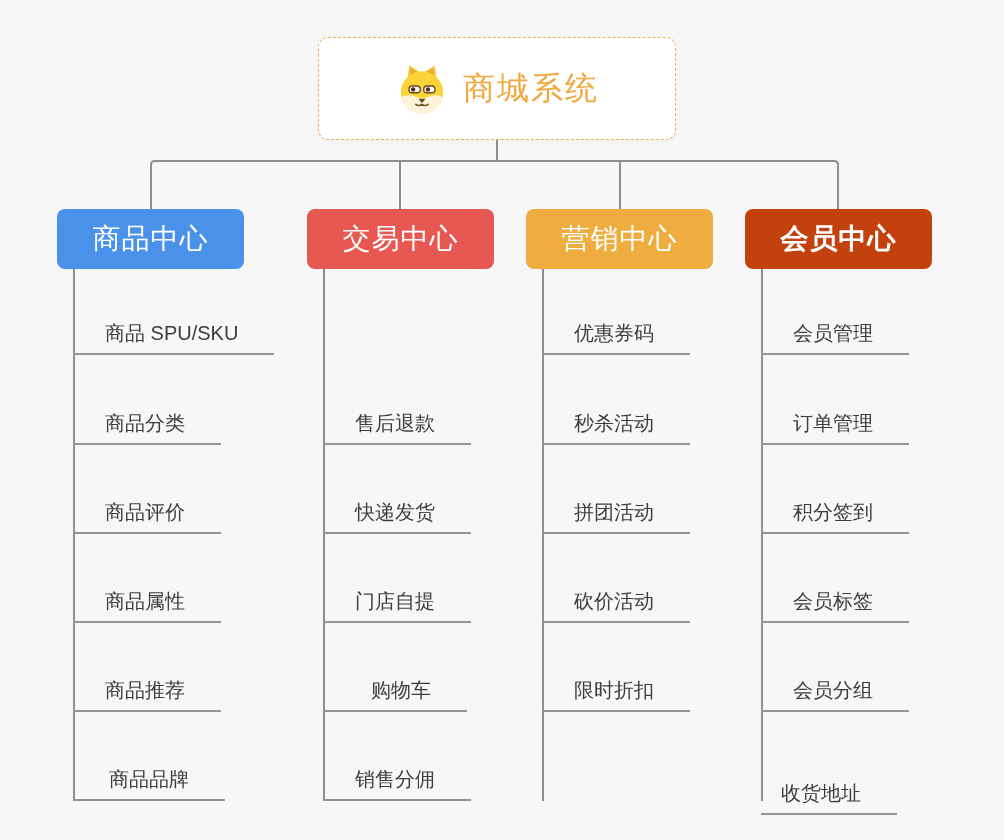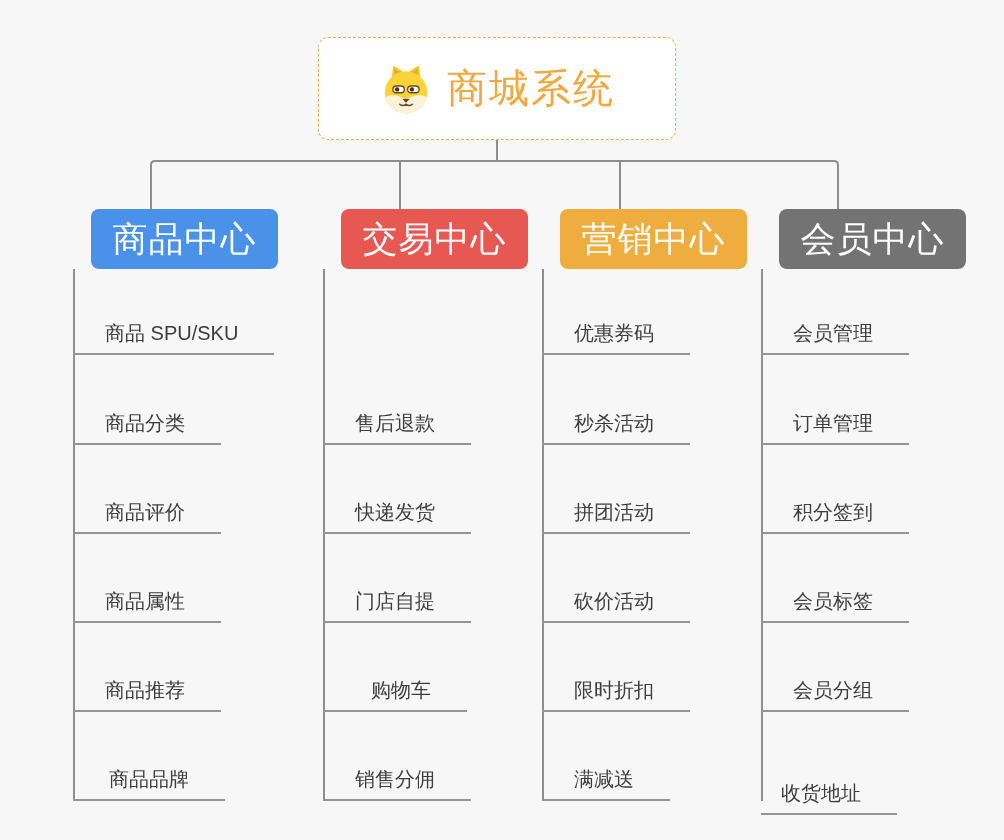--- a/index.html
+++ b/index.html
@@ -24,40 +24,39 @@
     width:358px;height:103px;
     box-sizing:border-box;
     background:#ffffff;
     border:1px dashed #f0ac4e;
     border-radius:10px;
     display:flex;align-items:center;justify-content:center;
     gap:14px;
     box-shadow:0 1px 4px rgba(0,0,0,0.03);
   }
   .root-title{
-    font-size:40px;
+    font-size:32px;
     color:#f1a83c;
     letter-spacing:2px;
     white-space:nowrap;
     text-align:center;
   }
   .dog-icon{display:inline-flex;line-height:0;}
   
   .branch-header{
     position:absolute;
     top:209px;
     width:187px;height:60px;
     border-radius:8px;
     display:flex;align-items:center;justify-content:center;
     color:#ffffff;
-    font-size:35px;
+    font-size:28px;
     letter-spacing:1px;
     white-space:nowrap;
     cursor:default;
-    margin-left:34px;
   }
   
   .leaf-col{
     position:absolute;
     top:269px;
     width:260px;height:540px;
   }
   .branch-vline{
     position:absolute;
     left:0;top:0;
@@ -140,23 +139,22 @@
       <div class="branch-header" style="left: 526px; background: rgb(239, 173, 63);">
         <span>营销中心</span>
       </div>
       <div class="leaf-col" style="left: 542px;">
         <div class="branch-vline"></div>
         <div class="leaf" style="top: 50px;">优惠券码</div>
         <div class="leaf" style="top: 140px;">秒杀活动</div>
         <div class="leaf" style="top: 229px;">拼团活动</div>
         <div class="leaf" style="top: 318px;">砍价活动</div>
         <div class="leaf" style="top: 407px;">限时折扣</div>
-        <div class="leaf" style="top: 496px;">满减送</div>
       </div>
-      <div class="branch-header" style="left: 745px; background: #737373;">
+      <div class="branch-header" style="left: 745px; background: #c2410c; font-weight: bold;">
         <span>会员中心</span>
       </div>
       <div class="leaf-col" style="left: 761px;">
         <div class="branch-vline"></div>
         <div class="leaf" style="top: 50px;">会员管理</div>
         <div class="leaf" style="top: 140px;">订单管理</div>
         <div class="leaf" style="top: 229px;">积分签到</div>
         <div class="leaf" style="top: 318px;">会员标签</div>
         <div class="leaf" style="top: 407px;">会员分组</div>
         <div class="leaf" style="top: 510px; padding-left: 20px;">收货地址</div>

